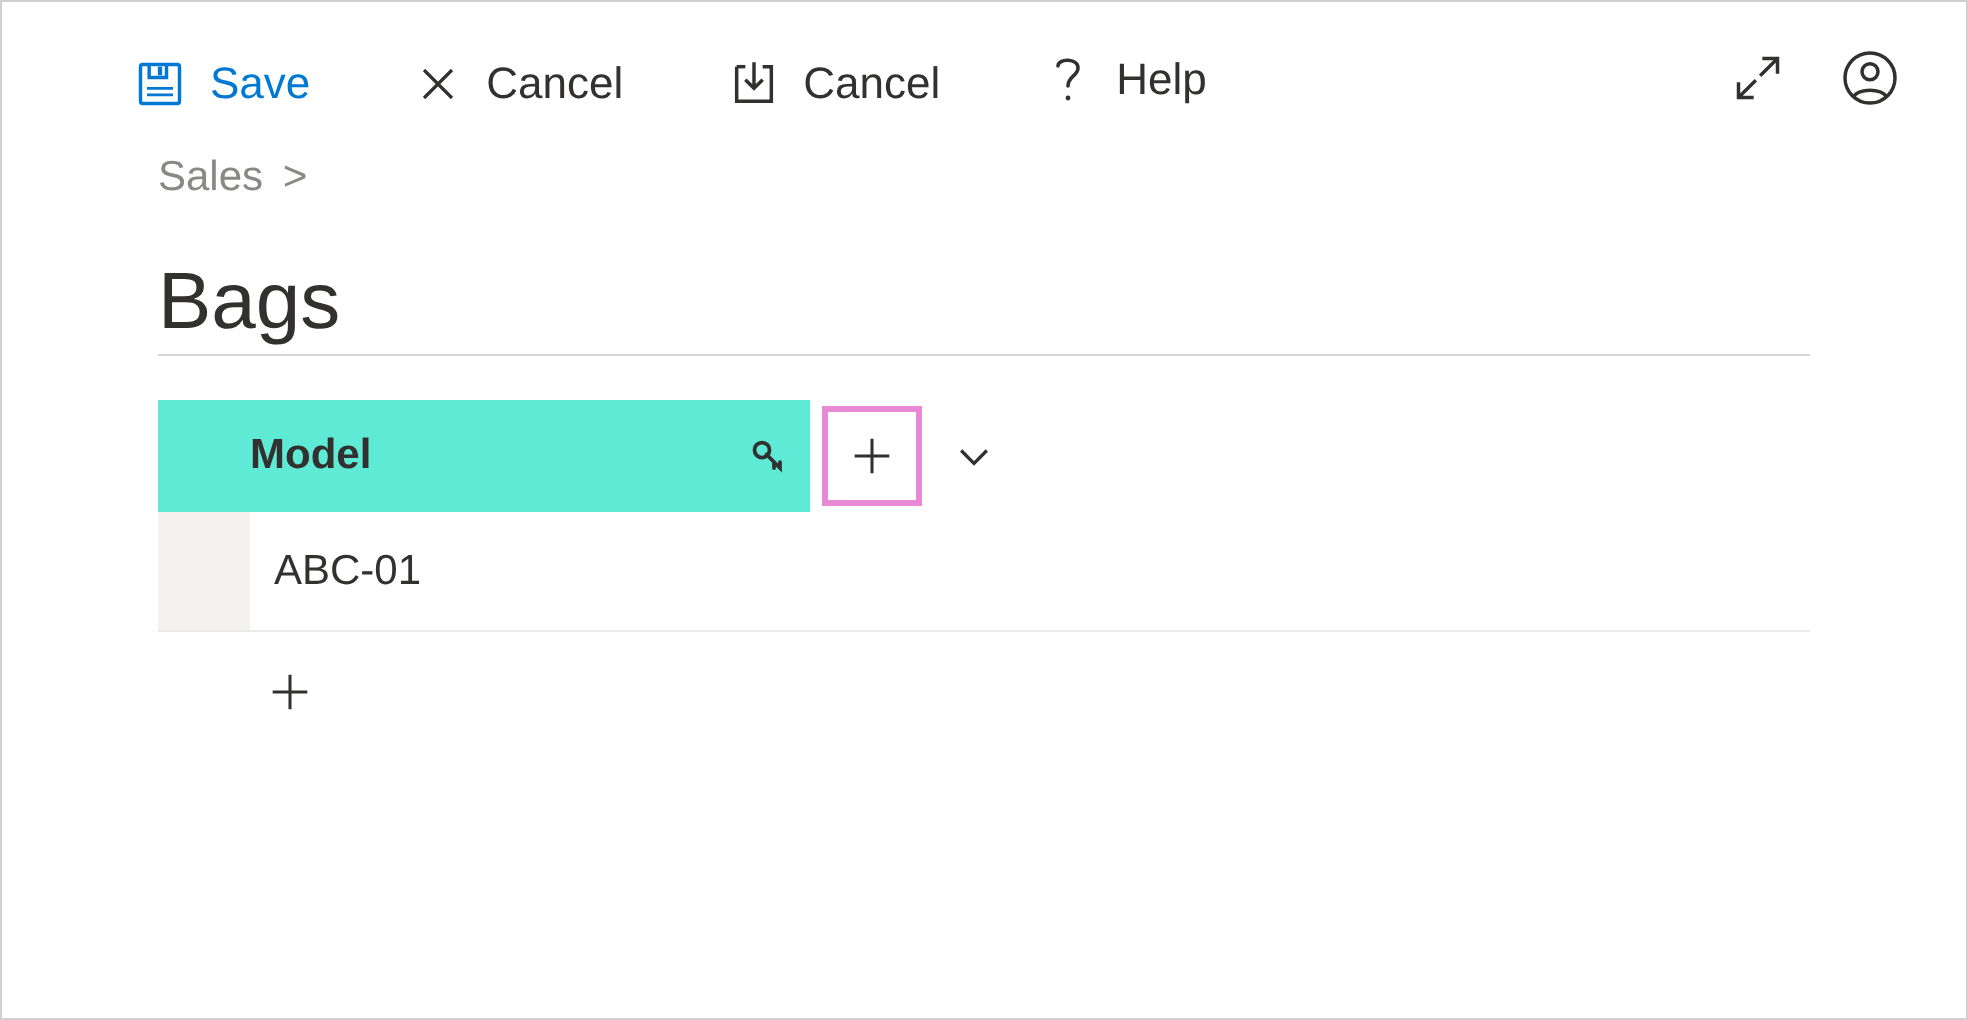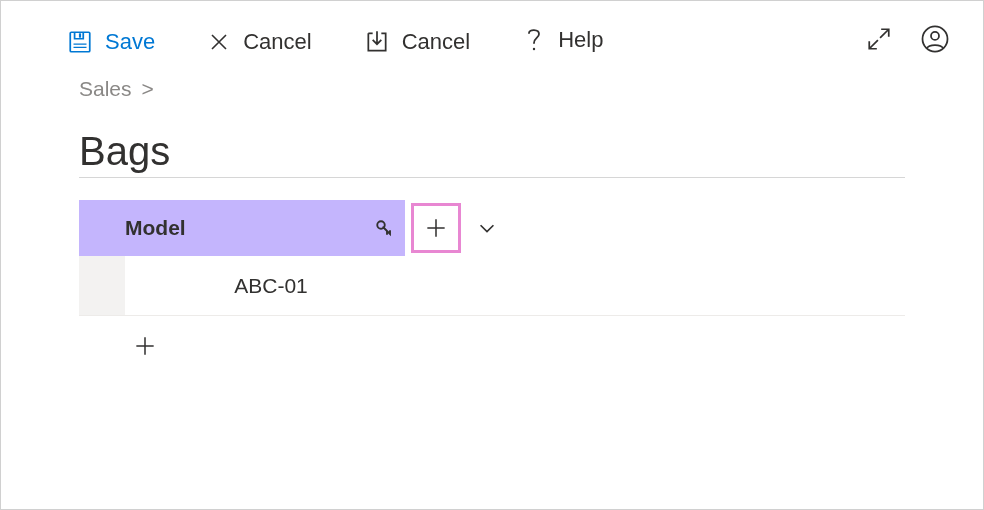--- a/index.html
+++ b/index.html
@@ -69,21 +69,21 @@
       margin-top: 22px;
     }
     .grid-header-row {
       display: flex;
       align-items: center;
       height: 56px;
     }
     .col-header {
       display: flex;
       align-items: center;
-      background: #c4b5fd;
+      background: #5eead4;
       height: 56px;
       width: 326px;
       padding-left: 46px;
       padding-right: 12px;
       font-size: 21px;
       font-weight: 600;
       color: #323130;
       position: relative;
     }
     .col-header-label {
@@ -124,21 +124,20 @@
       width: 46px;
       background: #f3f2f1;
     }
     .cell {
       display: flex;
       align-items: center;
       width: 280px;
       padding-left: 12px;
       font-size: 21px;
       color: #323130;
-      justify-content: center;
     }
     .add-row {
       display: flex;
       align-items: center;
       height: 60px;
       padding-left: 46px;
     }
     .add-row-btn {
       width: 40px;
       height: 40px;

